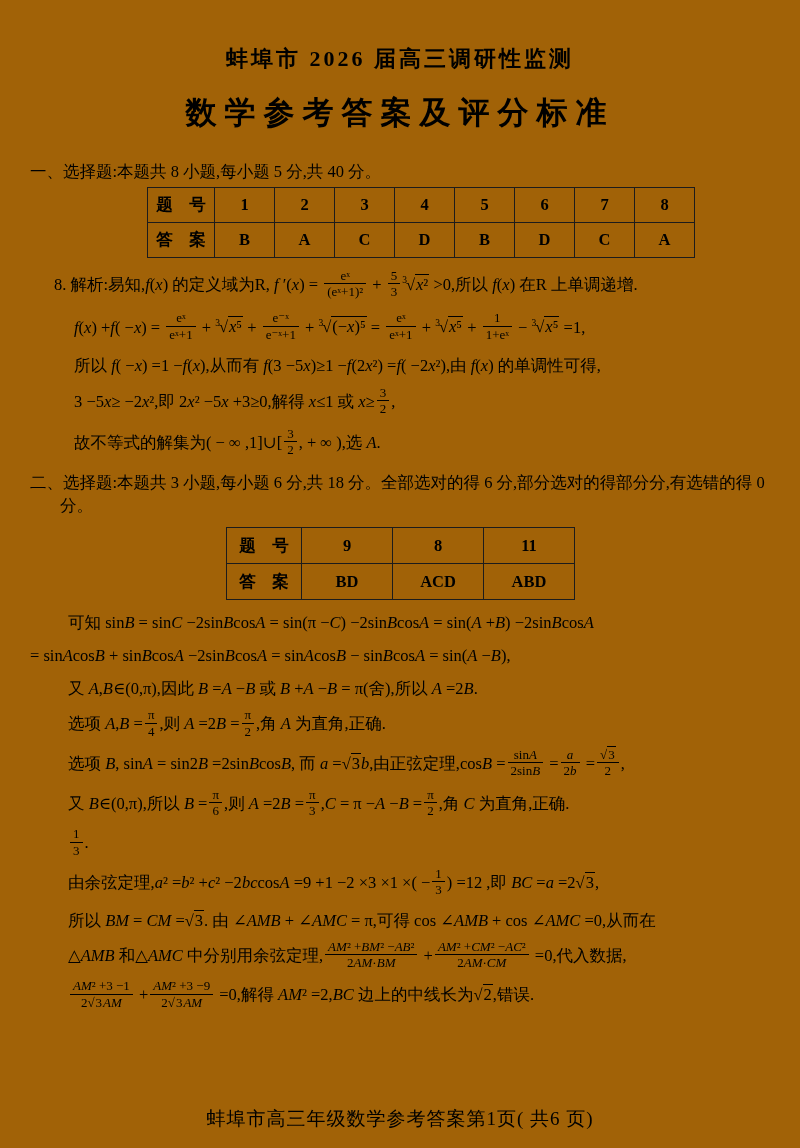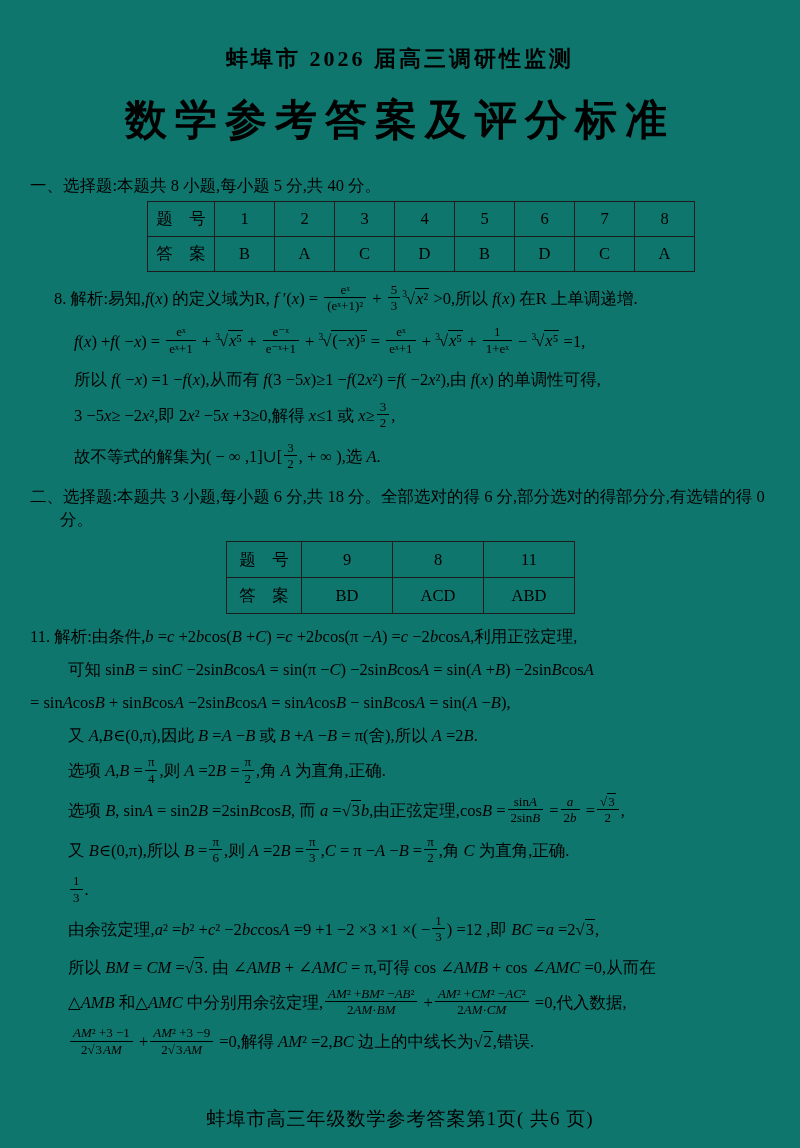--- a/index.html
+++ b/index.html
@@ -1,39 +1,39 @@
 <!DOCTYPE html>
 <html><head>
 <meta charset="utf-8">
 <title>数学参考答案</title>
 <style>
   html, body { margin:0; padding:0; background:#ffffff; }
   .page {
     width:800px; height:1148px; box-sizing:border-box;
-    background:#0f766e; color:#000;
+    background:#a16207; color:#000;
     font-family:"Liberation Serif","DejaVu Serif",serif;
     padding:44px 30px 0 30px; position:relative; overflow:hidden;
   }
   h1.title {
     text-align:center; font-size:22px; font-weight:700;
     letter-spacing:3px; margin:0;
   }
   h2.subtitle {
-    text-align:center; font-size:42px; font-weight:700;
+    text-align:center; font-size:31px; font-weight:700;
     letter-spacing:8px; margin:18px 0 26px 0;
   }
   .sec-head { font-size:16.5px; line-height:23px; margin:14px 0 4px 0; }
   .sec-head.sec2 { margin-top:12px; padding-left:30px; text-indent:-30px; }
 
   table.anstable { border-collapse:collapse; }
   table.t1 { margin:4px 0 10px 117px; }
   table.t2 { margin:10px 0 10px 196px; }
   .anstable td {
     border:1px solid #1c1c1c; text-align:center;
-    font-size:16.5px; padding:0; font-weight:400;
+    font-size:16.5px; padding:0; font-weight:700;
   }
   .t1 td { width:59px; height:34px; }
   .t1 td.lab { width:66px; }
   .t2 td { width:90px; height:35px; }
   .t2 td.lab { width:74px; }
 
   .sol { font-size:16.5px; }
   .ml { margin:9px 0; line-height:25px; }
   .q11 .ml { margin:8px 0; }
   .in1 { margin-left:24px; }
@@ -115,21 +115,20 @@
     <tr>
       <td class="lab">答　案</td>
       <td>BD</td>
       <td>ACD</td>
       <td>ABD</td>
     </tr>
   </tbody>
     </table>
 
   <div class="sol q11">
-    <div class="ml in1"><span>11. 解析:由条件,<i>b</i> =<i>c</i> +2<i>b</i>cos(<i>B</i> +<i>C</i>) =<i>c</i> +2<i>b</i>cos(π −<i>A</i>) =<i>c</i> −2<i>b</i>cos<i>A</i>,利用正弦定理,</span></div>
     <div class="ml in2"><span>可知 sin<i>B</i>  = sin<i>C</i> −2sin<i>B</i>cos<i>A</i> = sin(π −<i>C</i>) −2sin<i>B</i>cos<i>A</i> = sin(<i>A</i> +<i>B</i>) −2sin<i>B</i>cos<i>A</i></span></div>
     <div class="ml in3"><span>= sin<i>A</i>cos<i>B</i> + sin<i>B</i>cos<i>A</i> −2sin<i>B</i>cos<i>A</i> = sin<i>A</i>cos<i>B</i> − sin<i>B</i>cos<i>A</i> = sin(<i>A</i> −<i>B</i>),</span></div>
     <div class="ml in2"><span>又 <i>A</i>,<i>B</i>∈(0,π),因此 <i>B</i> =<i>A</i> −<i>B</i> 或 <i>B</i> +<i>A</i> −<i>B</i> = π(舍),所以 <i>A</i> =2<i>B</i>.</span></div>
     <div class="ml in2"><span>选项 <i>A</i>,<i>B</i> =</span><span class="frac"><span class="num">π</span><span class="den">4</span></span><span>,则 <i>A</i> =2<i>B</i> =</span><span class="frac"><span class="num">π</span><span class="den">2</span></span><span>,角 <i>A</i> 为直角,正确.</span></div>
     <div class="ml in2"><span>选项 <i>B</i>, sin<i>A</i> = sin2<i>B</i> =2sin<i>B</i>cos<i>B</i>, 而 <i>a</i> =</span><span class="rt">√<span class="vin">3</span></span><span><i>b</i>,由正弦定理,cos<i>B</i> =</span><span class="frac"><span class="num"><span>sin<i>A</i></span></span><span class="den"><span>2sin<i>B</i></span></span></span> =<span class="frac"><span class="num"><span><i>a</i></span></span><span class="den"><span>2<i>b</i></span></span></span> =<span class="frac"><span class="num"><span class="rt">√<span class="vin">3</span></span></span><span class="den">2</span></span>,</div>
     <div class="ml in2"><span>又 <i>B</i>∈(0,π),所以 <i>B</i> =</span><span class="frac"><span class="num">π</span><span class="den">6</span></span><span>,则 <i>A</i> =2<i>B</i> =</span><span class="frac"><span class="num">π</span><span class="den">3</span></span><span>,<i>C</i> = π −<i>A</i> −<i>B</i> =</span><span class="frac"><span class="num">π</span><span class="den">2</span></span><span>,角 <i>C</i> 为直角,正确.</span></div>
     <div class="ml in2"><span class="frac"><span class="num">1</span><span class="den">3</span></span>.</div>
     <div class="ml in2"><span>由余弦定理,<i>a</i>² =<i>b</i>² +<i>c</i>² −2<i>b</i><i>c</i>cos<i>A</i> =9 +1 −2 ×3 ×1 ×( −</span><span class="frac"><span class="num">1</span><span class="den">3</span></span><span>) =12 ,即 <i>B</i><i>C</i> =<i>a</i> =2</span><span class="rt">√<span class="vin">3</span></span>,</div>
     <div class="ml in2"><span>所以 <i>B</i><i>M</i> = <i>C</i><i>M</i> =</span><span class="rt">√<span class="vin">3</span></span><span>. 由 ∠<i>A</i><i>M</i><i>B</i> + ∠<i>A</i><i>M</i><i>C</i> = π,可得 cos ∠<i>A</i><i>M</i><i>B</i> + cos ∠<i>A</i><i>M</i><i>C</i> =0,从而在</span></div>
     <div class="ml in2"><span>△<i>A</i><i>M</i><i>B</i> 和△<i>A</i><i>M</i><i>C</i> 中分别用余弦定理,</span><span class="frac"><span class="num"><span><i>A</i><i>M</i>² +<i>B</i><i>M</i>² −<i>A</i><i>B</i>²</span></span><span class="den"><span>2<i>A</i><i>M</i>·<i>B</i><i>M</i></span></span></span> +<span class="frac"><span class="num"><span><i>A</i><i>M</i>² +<i>C</i><i>M</i>² −<i>A</i><i>C</i>²</span></span><span class="den"><span>2<i>A</i><i>M</i>·<i>C</i><i>M</i></span></span></span> =0,代入数据,</div>

